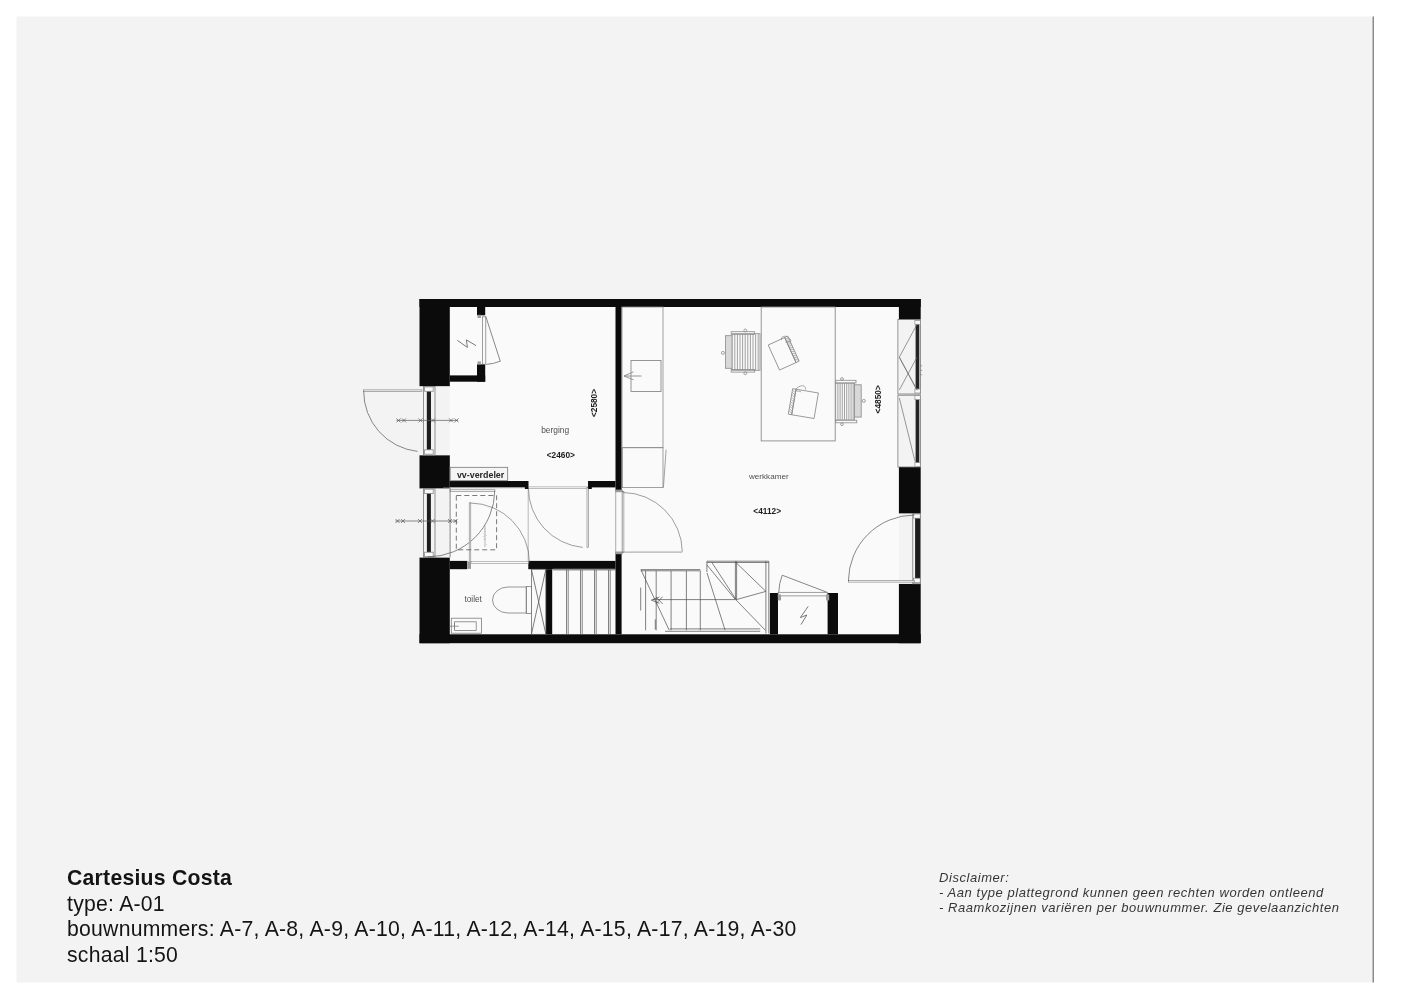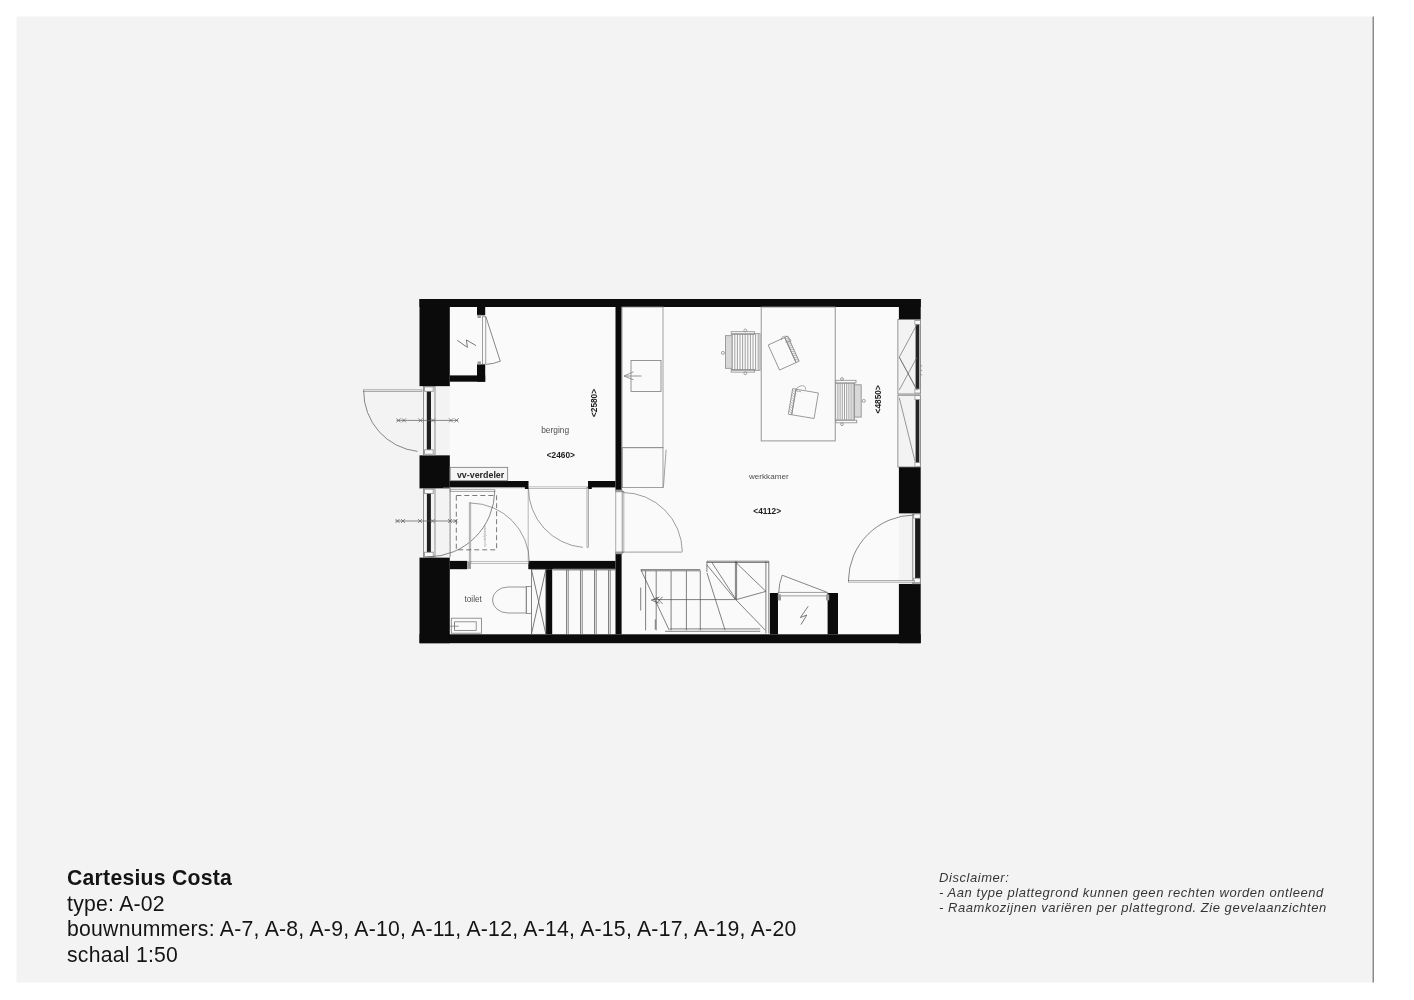--- a/index.html
+++ b/index.html
@@ -330,23 +330,23 @@
 
   <text x="753.3" y="514.2" class="dim" font-size="8.3">&lt;4112&gt;</text>
 
   <text x="0" y="0" class="dim" font-size="8.3" transform="translate(881.2 399.3) rotate(-90)" text-anchor="middle">&lt;4850&gt;</text>
 
   <text x="464.5" y="602.3" class="t" font-size="8.2">toilet</text>
 </svg>
 
 <div style="position:absolute;left:67px;top:865px;font-size:21.2px;line-height:25.5px;letter-spacing:0.25px;color:#141414;">
   <div style="font-weight:bold;">Cartesius Costa</div>
-  <div>type: A-02</div>
-  <div>bouwnummers: A-7, A-8, A-9, A-10, A-11, A-12, A-14, A-15, A-17, A-19, A-20</div>
+  <div>type: A-01</div>
+  <div>bouwnummers: A-7, A-8, A-9, A-10, A-11, A-12, A-14, A-15, A-17, A-19, A-30</div>
   <div>schaal 1:50</div>
 </div>
 
 <div style="position:absolute;left:939px;top:869.5px;font-size:13px;line-height:15.2px;letter-spacing:0.55px;color:#701a75;font-style:italic;">
   <div>Disclaimer:</div>
   <div>- Aan type plattegrond kunnen geen rechten worden ontleend</div>
-  <div>- Raamkozijnen variëren per plattegrond. Zie gevelaanzichten</div>
+  <div>- Raamkozijnen variëren per bouwnummer. Zie gevelaanzichten</div>
 </div>
 </div>
 
 </body></html>

